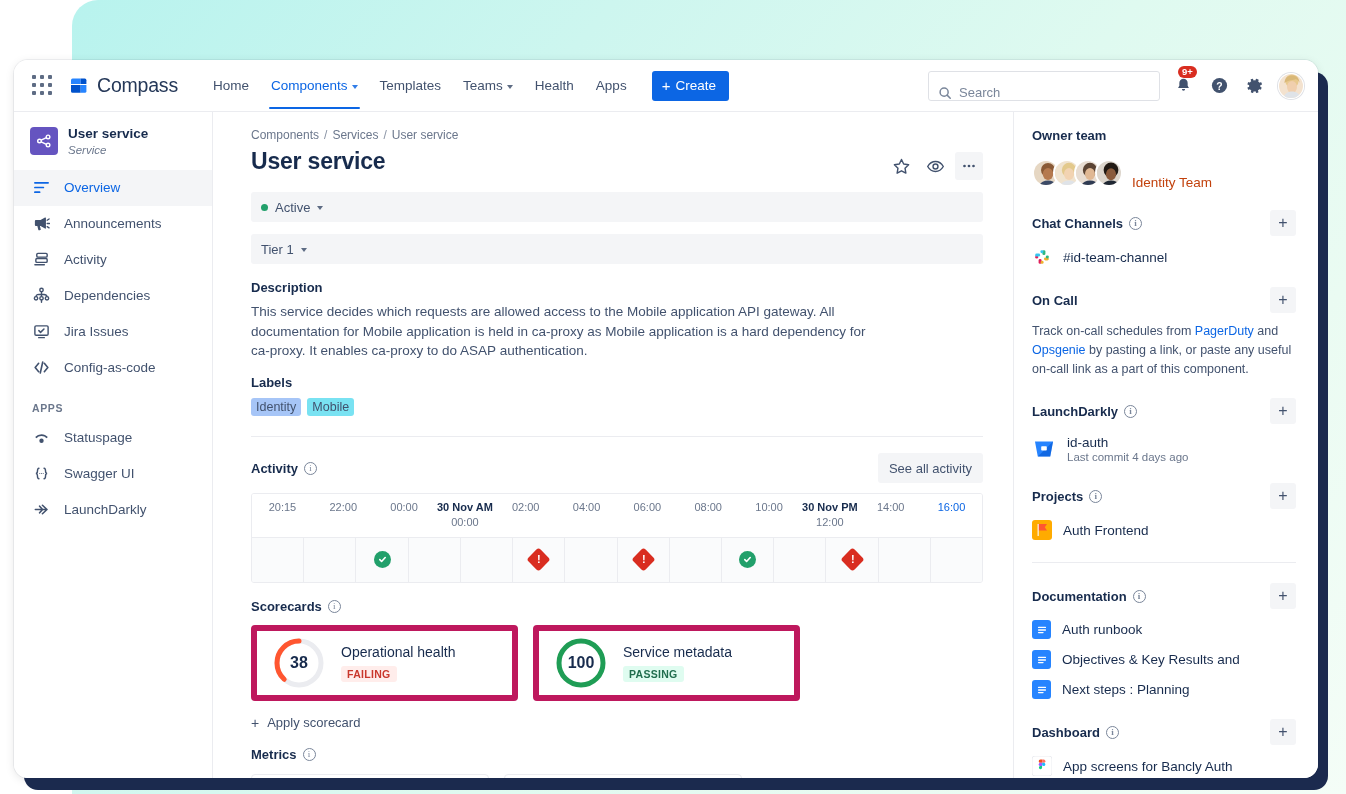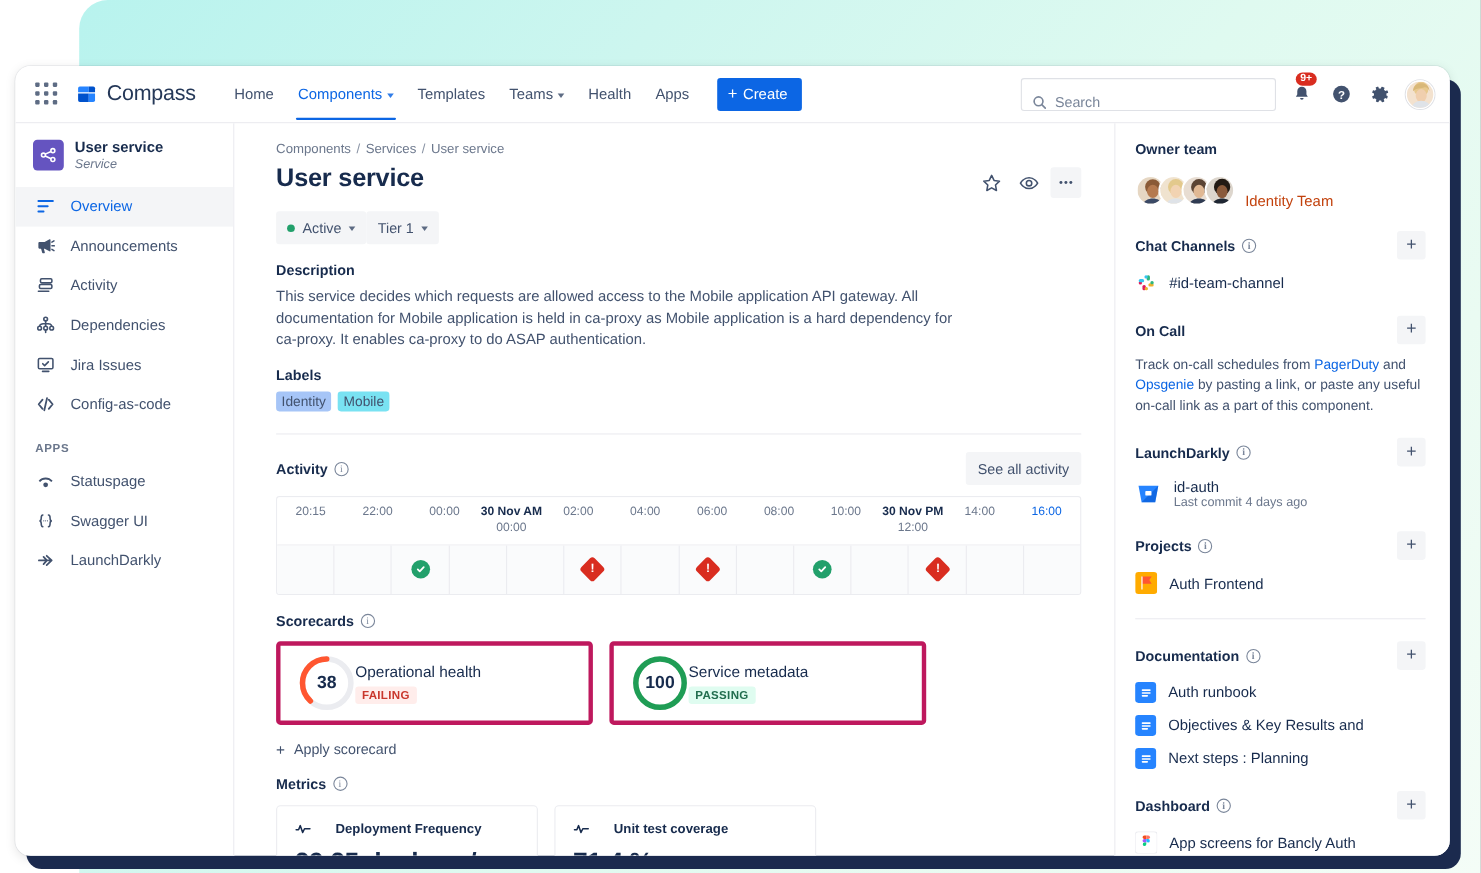--- a/index.html
+++ b/index.html
@@ -91,21 +91,21 @@
   
   .main { flex: 1; padding: 16px 30px 0 38px; overflow: hidden; }
   .crumbs { font-size: 12px; color: #6b778c; display: flex; gap: 5px; }
   .crumbs a { color: #6b778c; text-decoration: none; cursor: pointer; }
   .crumbs .sep { color: #8993a4; }
   .title-row { display: flex; align-items: flex-start; margin-top: 6px; }
   h1.page-title { font-size: 23px; color: #172b4d; font-weight: 600; letter-spacing: -0.2px;}
   .title-actions { margin-left: auto; display: flex; align-items: center; gap: 6px; padding-top: 4px;}
   .t-act { width: 28px; height: 28px; border-radius: 3px; display: flex; align-items: center; justify-content: center; cursor: pointer; color:#42526e;}
   .t-act.filled { background: #f4f5f7; }
-  .chips { display: flex; gap: 0; margin-top: 12px; }
+  .chips { display: flex; gap: 12px; margin-top: 12px; flex-direction: column; }
   .chip {
     height: 30px; background: #f4f5f7; border-radius: 3px; display: flex; align-items: center;
     gap: 7px; padding: 0 10px; font-size: 13px; color: #42526e; cursor: pointer;
   }
   .dot-green { width: 7px; height: 7px; border-radius: 50%; background: #22a06b; }
   .sec-h { font-size: 13px; font-weight: 700; color: #172b4d; }
   .desc { font-size: 13.5px; color: #42526e; line-height: 1.46; margin-top: 7px; max-width: 630px;}
   .labels-row { display: flex; gap: 6px; margin-top: 8px; }
   .lbl { font-size: 12.5px; padding: 2px 5px; border-radius: 3px; color: #42526e; }
   .hr { height: 1px; background: #ebecf0; margin: 20px 0 0; }
@@ -120,21 +120,21 @@
   .tl-tick { flex: 1; text-align: center; font-size: 11px; color: #6b778c; padding: 6px 0 7px; line-height: 1.35;}
   .tl-tick.bold { color: #172b4d; font-weight: 700; }
   .tl-tick.blue { color: #0c66e4; }
   .tl-tick span.sub { display: block; font-weight: 400; color: #6b778c; }
   .tl-cells { display: flex; background: #fafbfc; }
   .tl-cell { flex: 1; height: 44px; border-right: 1px solid #ebecf0; display: flex; align-items: center; justify-content: center; }
   .tl-cell:last-child { border-right: none; }
   .ev-ok { width: 17px; height: 17px; border-radius: 50%; background: #22a06b; display:flex;align-items:center;justify-content:center;}
   .ev-err { width: 17px; height: 17px; background: #d92d20; display:flex;align-items:center;justify-content:center; transform: rotate(45deg); border-radius: 3px;}
   .scorecards { display: flex; gap: 15px; margin-top: 11px; }
-  .sc-card { width: 288px; height: 76px; border: 4px solid #be185d; border-radius: 4px; display: flex; align-items: center; padding: 0 16px; cursor: pointer; background:#fff;}
+  .sc-card { width: 267px; height: 76px; border: 6px solid #be185d; border-radius: 4px; display: flex; align-items: center; padding: 0 16px; gap: 16px; cursor: pointer; background:#fff;}
   .donut { width: 52px; height: 52px; position: relative; flex: none; }
   .donut .num { position: absolute; inset: 0; display: flex; align-items: center; justify-content: center; font-size: 16px; font-weight: 700; color: #172b4d; }
   .sc-name { font-size: 14px; color: #172b4d; font-weight: 500; }
   .pill { display: inline-block; margin-top: 6px; font-size: 10.5px; font-weight: 700; letter-spacing: .3px; padding: 2px 6px; border-radius: 3px; }
   .pill.fail { background: #ffedeb; color: #c9372c; }
   .pill.pass { background: #dffcf0; color: #216e4e; }
   .apply-sc { display: flex; align-items: center; gap: 8px; margin-top: 14px; font-size: 13px; color: #42526e; cursor: pointer; }
   .metrics { display: flex; gap: 15px; margin-top: 12px; }
   .m-card { width: 238px; border: 1px solid #ebecf0; border-radius: 4px; padding: 13px 16px 18px; background:#fff;}
   .m-top { display: flex; align-items: center; gap: 22px; font-size: 12px; font-weight: 700; color: #172b4d; }

